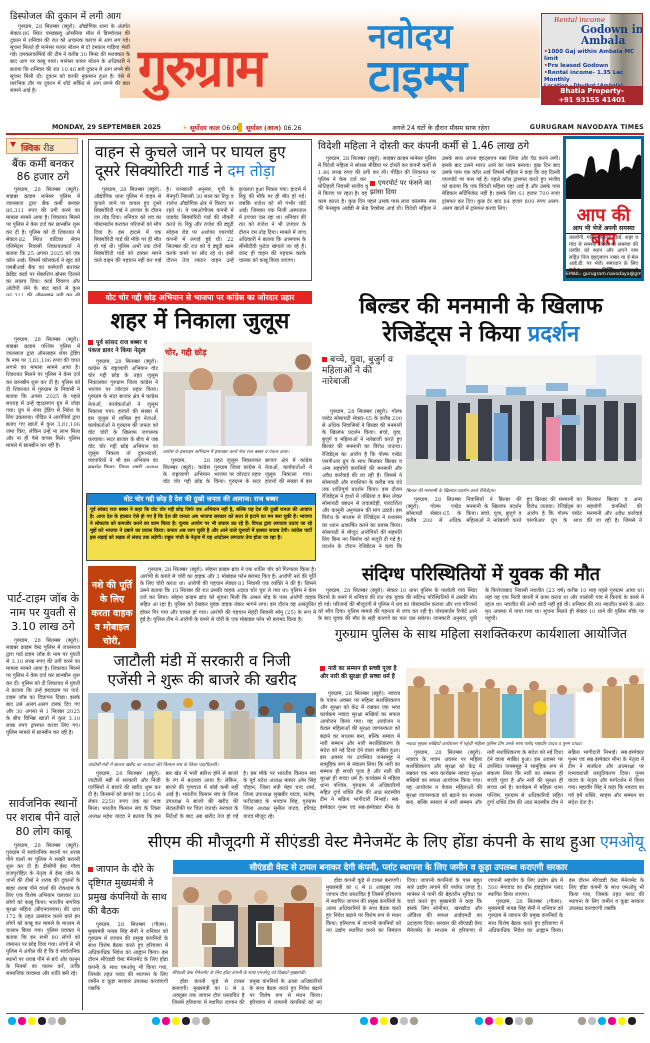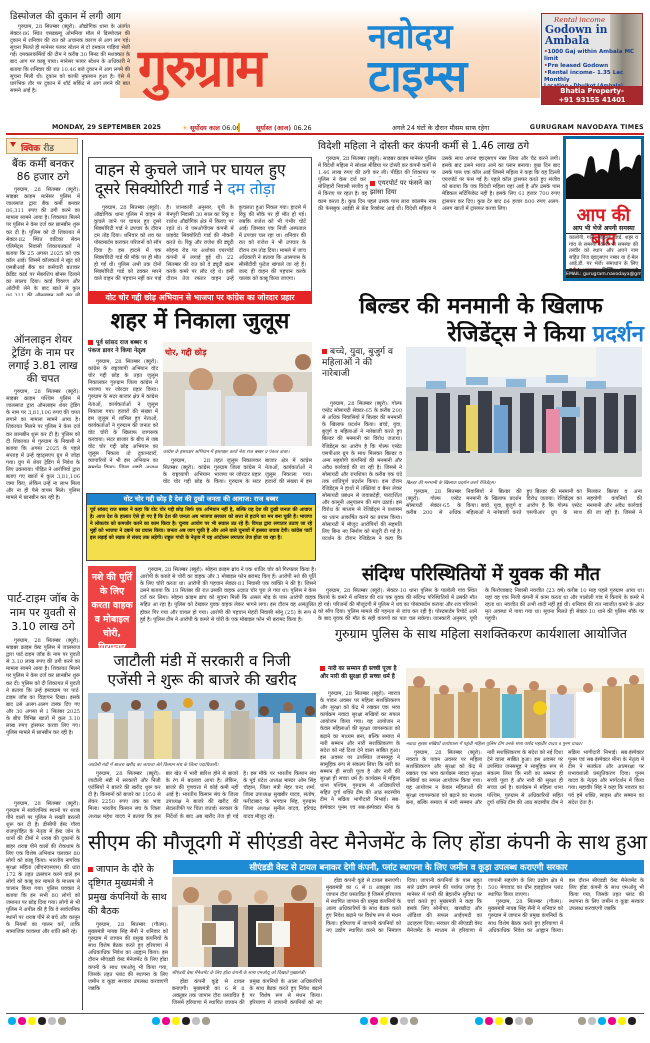--- a/index.html
+++ b/index.html
@@ -38,21 +38,21 @@
   .date-rule { left: 6px; top: 133px; width: 638px; height: 2px; background: #c8201f; }
 
   
   .qr-tab { left: 6px; top: 138px; width: 72px; height: 16px; background: #f9e6c3; border: 1px solid #c9a36a; border-radius: 0; }
   .qr-tab .lbl { position: absolute; left: 14px; top: 2px; font-size: 9px; font-weight: bold; color: #c8201f; white-space: nowrap; }
   .qr-tab .lbl span { color: #333; font-weight: normal; }
   .qr-tab .tri { position: absolute; left: 3px; top: 3px; width: 0; height: 0; border-left: 3px solid transparent; border-right: 3px solid transparent; border-top: 5px solid #c8201f; }
 
   .side-head { font-family: "DejaVu Sans", sans-serif; font-size: 10.5px; line-height: 13px; color: #111; text-align: center; }
 
-  .red-box { left: 88px; top: 566px; width: 48px; height: 82px; background: #ef4444; color: #fff; font-size: 9.2px; font-weight: bold; text-align: center; line-height: 14px; padding-top: 4px; }
+  .red-box { left: 88px; top: 566px; width: 48px; height: 82px; background: #c2410c; color: #fff; font-size: 9.2px; font-weight: bold; text-align: center; line-height: 14px; padding-top: 12px; }
 
   .aap { left: 563px; top: 136px; width: 81px; height: 145px; border: 3px solid #0369a1; background: #fff; overflow: hidden; }
   .aap-img { position: absolute; left: 0; top: 0; width: 100%; height: 60px; background: #fff; }
   .aap-title { position: absolute; left: 0; top: 63px; width: 100%; text-align: center; font-size: 18px; font-weight: bold; color: #d81f25; font-family: "DejaVu Serif", serif; }
   .aap-sub { position: absolute; left: 0; top: 84px; width: 100%; text-align: center; font-size: 6.2px; font-weight: bold; color: #222; border-bottom: 1px solid #222; padding-bottom: 1px; }
   .aap-text { position: absolute; left: 3px; top: 95px; right: 3px; font-size: 5.1px; line-height: 6.6px; color: #333; text-align: justify; }
   .aap-text .red { color: #d81f25; font-weight: bold; }
   .aap-addr { position: absolute; left: 3px; top: 127px; right: 3px; font-size: 5.2px; font-weight: bold; color: #222; white-space: nowrap; overflow: hidden; }
   .aap-email { position: absolute; left: 0; bottom: 0; width: 100%; height: 9px; background: #222; color: #fff; font-size: 4.6px; line-height: 9px; text-align: center; white-space: nowrap; overflow: hidden; }
 
@@ -76,41 +76,41 @@
 <div class="abs" style="left:10px; top:10px; width:120px; height:98px;">
   <div class="head" style="font-size:9.4px; font-weight:normal; line-height:11px; white-space:nowrap;">डिस्पोजल की दुकान में लगी आग</div>
   <div class="body-text" style="margin-top:2px; height:82px;">
       <p>गुरुग्राम, 28 सितम्बर (ब्यूरो): औद्योगिक थाना के अंतर्गत सेक्टर-86 स्थित एसडब्ल्यू ओमनिया मॉल में डिस्पोजल की दुकान में शनिवार की रात को अचानक कारण से आग लग गई। सूचना मिलते ही मानेसर फायर स्टेशन से दो दमकल गाड़ियां भेजी गईं। दमकलकर्मियों की टीम ने करीब 30 मिनट की मशक्कत के बाद आग पर काबू पाया। मानेसर फायर स्टेशन के अधिकारी ने बताया कि शनिवार की रात 10.46 बजे दुकान में आग लगने की सूचना मिली थी। दुकान को काफी नुकसान हुआ है। ऐसे में प्रारंभिक तौर पर दुकान में शॉर्ट सर्किट से आग लगने की बात सामने आई है।</p>
     </div>
 </div>
 
 <div class="abs ad">
   <div class="ad-warehouse"></div>
   <div class="ad-title1">Rental income</div>
-  <div class="ad-title2" style="width:66px;">Godown in Ambala</div>
+  <div class="ad-title2" style="width:66px;margin-left:36px;">Godown in Ambala</div>
   <div class="ad-bullets">
     <div><span class="dot">•</span><span>1000 Gaj within Ambala MC limit</span></div>
     <div><span class="dot">•</span><span>Pre leased Godown</span></div>
     <div><span class="dot">•</span><span>Rental income- 1.35 Lac Monthly</span></div>
   </div>
   <div class="ad-loc">Location - Dhulkot (Ambala)</div>
   <div class="ad-foot">
     <div>Bhatia Property-</div>
     <div>+91 93155 41401</div>
   </div>
 </div>
 
 <div class="abs dateline">
   <span class="item" style="left:0;">MONDAY, 29 SEPTEMBER 2025</span>
   <span class="item" style="left:130px;">
     <span style="color:#f4a21a;">☀</span>
     <span style="color:#c8201f;">सूर्योदय काल</span>
     <span style="font-weight:normal;">06.06</span>
   </span>
-  <span class="item" style="left:232px; border-left:2px solid #eab308; padding-left:16px;">
+  <span class="item" style="left:232px; border-left:4px solid #eab308; padding-left:4px;">
     <span style="color:#c8201f;">सूर्यास्त (आज)</span>
     <span style="font-weight:normal;">06.26</span>
   </span>
   <span class="item" style="left:340px; font-weight:normal;">अगले 24 घंटों के दौरान मौसम साफ रहेगा</span>
   <span class="item" style="right:0; letter-spacing:0.3px;">GURUGRAM NAVODAYA TIMES</span>
 </div>
 <div class="abs date-rule"></div>
 
 <div class="abs qr-tab">
   <div class="tri"></div>
@@ -118,38 +118,38 @@
 </div>
 <div class="vrule" style="left:82px; top:140px; height:870px;"></div>
 
 <div class="abs" style="left:6px; top:157px; width:74px; height:140px;">
   <div class="side-head">बैंक कर्मी बनकर 86 हजार ठगे</div>
   <div class="body-text" style="margin-top:3px; height:110px;">
       <p>गुरुग्राम, 28 सितम्बर (ब्यूरो): साइबर क्राइम मानेसर पुलिस में जालसाज द्वारा बैंक कर्मी बनकर 86,311 रुपए की ठगी करने का मामला सामने आया है। शिकायत मिलने पर पुलिस ने केस दर्ज कर छानबीन शुरू कर दी है। पुलिस को दी शिकायत में सेक्टर-82 स्थित वाटिका सेवन एलिमेंट्स निवासी शिकायतकर्ता ने बताया कि 25 अगस्त 2025 को एक कॉल आई। जिसमें कॉलकर्ता ने खुद को एसबीआई बैंक का कर्मचारी बताकर क्रेडिट कार्ड पर मेंबरशिप बोनस दिलाने का लालच दिया। कार्ड विवरण और ओटीपी लेने के बाद खाते से कुल 86,311 की ऑनलाइन ठगी कर ली गई। पुलिस मामले में कार्रवाई कर रही है।</p>
     </div>
 </div>
 <div class="abs" style="left:6px; top:333px; width:74px; height:175px;">
-  <div class="side-head">ऑनलाइन शेयर ट्रेडिंग के नाम पर लगाई 3.81 लाख की चपत</div>
   <div class="body-text" style="margin-top:3px; height:140px;">
       <p>गुरुग्राम, 28 सितम्बर (ब्यूरो): साइबर क्राइम पश्चिम पुलिस में जालसाज द्वारा ऑनलाइन शेयर ट्रेडिंग के नाम पर 3,81,106 रुपए की चपत लगाने का मामला सामने आया है। शिकायत मिलने पर पुलिस ने केस दर्ज कर छानबीन शुरू कर दी है। पुलिस को दी शिकायत में गुरुग्राम के निवासी ने बताया कि अगस्त 2025 के पहले सप्ताह में उन्हें व्हाट्सएप ग्रुप में जोड़ा गया। ग्रुप में शेयर ट्रेडिंग में निवेश के लिए उकसाया। पीड़ित ने आरोपियों द्वारा बताए गए खातों में कुल 3,81,106 जमा किए, लेकिन उन्हें ना लाभ मिला और ना ही पैसे वापस मिले। पुलिस मामले में छानबीन कर रही है।</p>
     </div>
 </div>
 <div class="abs" style="left:6px; top:592px; width:74px; height:200px;">
   <div class="side-head" style="font-size:11px; line-height:14px;">पार्ट-टाइम जॉब के नाम पर युवती से 3.10 लाख ठगे</div>
   <div class="body-text" style="margin-top:3px; height:150px;">
       <p>गुरुग्राम, 28 सितम्बर (ब्यूरो): साइबर क्राइम वेस्ट पुलिस में जालसाज द्वारा पार्ट-टाइम जॉब के नाम पर युवती से 3.10 लाख रुपए की ठगी करने का मामला सामने आया है। शिकायत मिलने पर पुलिस ने केस दर्ज कर छानबीन शुरू कर दी। पुलिस को दी शिकायत में युवती ने बताया कि उन्हें इंस्टाग्राम पर पार्ट-टाइम जॉब का विज्ञापन दिखा। इसके बाद उसे अलग-अलग टास्क दिए गए और 30 अगस्त से 1 सितंबर 2025 के बीच विभिन्न खातों में कुल 3.10 लाख रुपए ट्रांसफर करवा लिए गए। पुलिस मामले में छानबीन कर रही है।</p>
     </div>
 </div>
 <div class="abs" style="left:6px; top:797px; width:74px; height:215px;">
+  <div class="side-head" style="font-size:11px; line-height:14px;">सार्वजनिक स्थानों पर शराब पीने वाले 80 लोग काबू</div>
   <div class="body-text" style="margin-top:3px; height:170px;">
       <p>गुरुग्राम, 28 सितम्बर (ब्यूरो): गुरुग्राम में सार्वजनिक स्थानों पर शराब पीने वालों पर पुलिस ने सख्ती बरतनी शुरू कर दी है। डीसीपी ईस्ट गौरव राजपुरोहित के नेतृत्व में ईस्ट जोन के थानों की टीमों ने शराब की दुकानों के बाहर शराब पीने वालों की रोकथाम के लिए एक विशेष अभियान चलाकर 80 लोगों को काबू किया। भारतीय नागरिक सुरक्षा संहिता (बीएनएसएस) की धारा 172 के तहत उल्लंघन करने वाले इन लोगों को काबू कर मामले के माध्यम से चालान किया गया। पुलिस प्रवक्ता ने बताया कि इन सभी 80 लोगों को जमानत पर छोड़ दिया गया। लोगों से भी पुलिस ने अपील की है कि वे सार्वजनिक स्थानों पर शराब पीने से बचें और कानून के नियमों का पालन करें, ताकि सामाजिक व्यवस्था और शांति बनी रहे।</p>
     </div>
 </div>
 
-<div class="abs" style="left:88px; top:139px; width:224px; height:142px; border:1px solid #555;margin-top:18px;">
+<div class="abs" style="left:88px; top:139px; width:224px; height:142px; border:1px solid #555;">
   <div class="head" style="padding:3px 4px 0 6px; font-size:15.5px; font-weight:normal; line-height:19px;">
     <div style="white-space:nowrap;">वाहन से कुचले जाने पर घायल हुए</div>
     <div style="white-space:nowrap;"><span>दूसरे सिक्योरिटी गार्ड ने</span> <span class="hl-blue">दम तोड़ा</span></div>
   </div>
   <div class="body-text" style="position:absolute; left:5px; right:5px; top:46px; bottom:4px; column-count:3; column-gap:5px;">
       <p>गुरुग्राम, 28 सितम्बर (ब्यूरो): औद्योगिक थाना पुलिस में वाहन से कुचले जाने पर घायल हुए दूसरे सिक्योरिटी गार्ड ने उपचार के दौरान दम तोड़ दिया। शनिवार को शव का पोस्टमार्टम कराकर परिजनों को सौंप दिया है। इस हादसे में एक सिक्योरिटी गार्ड की मौके पर ही मौत हो गई थी। पुलिस अभी तक दोनों सिक्योरिटी गार्ड को टक्कर मारने वाले वाहन की पहचान नहीं कर पाई है। जानकारी अनुसार, यूपी के मैनपुरी निवासी 30 साल का रिंकू व राजेश औद्योगिक क्षेत्र में किराए पर रहते थे। ये एसओपीएस कंपनी में प्राइवेट सिक्योरिटी गार्ड की नौकरी करते थे। रिंकू और राजेश की ड्यूटी सोहना रोड पर अशोका एयरपोर्ट कंपनी में लगाई हुई थी। 22 सितम्बर की रात को वे ड्यूटी खत्म करके कमरे पर लौट रहे थे। इसी दौरान तेज रफ्तार वाहन उन्हें कुचलता हुआ निकल गया। हादसे में रिंकू की मौके पर ही मौत हो गई। जबकि राजेश को भी गंभीर चोटें आईं। जिसका एक निजी अस्पताल में उपचार चल रहा था। शनिवार की रात को राजेश ने भी उपचार के दौरान दम तोड़ दिया। मामले में जांच अधिकारी ने बताया कि आसपास के सीसीटीवी फुटेज खंगाले जा रहे हैं। जल्द ही वाहन की पहचान करके चालक को काबू किया जाएगा।</p>
     </div>
 </div>
 
 <div class="abs" style="left:318px; top:139px; width:242px; height:150px;">
@@ -196,23 +196,23 @@
     <div class="abs" style="left:2px; top:4px; font-size:8px; font-weight:bold; color:#c8201f; white-space:nowrap;">चोर, गद्दी छोड़</div>
   </div>
   <div class="abs caption" style="left:75px; top:110px; width:149px;">कांग्रेस के हस्ताक्षर अभियान में हस्ताक्षर करते नेता राज बब्बर व पंकज डावर।</div>
   <div class="body-text" style="position:absolute; left:75px; top:119px; width:149px; height:31px; column-count:3; column-gap:4px;">
       <p>गुरुग्राम, 28 सितम्बर (ब्यूरो): कांग्रेस के राष्ट्रव्यापी अभियान वोट चोर गद्दी छोड़ के तहत जुलूस निकालकर गुरुग्राम जिला कांग्रेस ने भाजपा पर जोरदार प्रहार किया। गुरुग्राम के सदर बाजार क्षेत्र में कांग्रेस नेताओं, कार्यकर्ताओं ने जुलूस निकाला गया। हजारों की संख्या में इस जुलूस में शामिल हुए नेताओं, कार्यकर्ताओं ने गुरुग्राम की जनता को वोट चोरी के खिलाफ जागरूक करवाया। सदर बाजार के बीच से जब वोट चोर गद्दी छोड़ अभियान का जुलूस निकला तो दुकानदारों, व्यापारियों ने भी इस अभियान का समर्थन किया। जिला शहरी अध्यक्ष पंकज डावर की ओर से इस आयोजन में पूर्व सांसद एवं गुरुग्राम लोकसभा क्षेत्र से उम्मीदवार रहे राज बब्बर ने शिरकत की। जुलूस में हजारों कार्यकर्ताओं ने भागीदारी की।</p>
     </div>
 </div>
 
 <div class="abs head" style="left:318px; top:292px; width:326px; text-align:center; font-size:22px; line-height:28px;">
   <div style="white-space:nowrap;">बिल्डर की मनमानी के खिलाफ</div>
-  <div style="white-space:nowrap;text-align:right;"><span>रेजिडेंट्स ने किया</span> <span class="hl-blue">प्रदर्शन</span></div>
-</div>
-<div class="abs" style="left:318px; top:344px; width:326px; height:162px;">
+  <div style="white-space:nowrap;"><span>रेजिडेंट्स ने किया</span> <span class="hl-blue">प्रदर्शन</span></div>
+</div>
+<div class="abs" style="left:318px; top:352px; width:326px; height:162px;">
   <div class="abs" style="left:4px; top:2px; width:80px; font-size:9px; line-height:11px;"><span class="redsq"></span><span>बच्चे, युवा, बुजुर्ग व महिलाओं ने की नारेबाजी</span></div>
   <div class="body-text" style="position:absolute; left:4px; top:56px; width:80px; height:140px;">
       <p>गुरुग्राम, 28 सितम्बर (ब्यूरो): गोल्फ एस्टेट सोसायटी सेक्टर-65 के करीब 200 से अधिक निवासियों ने बिल्डर की मनमानी के खिलाफ प्रदर्शन किया। बच्चे, युवा, बुजुर्ग व महिलाओं ने नारेबाजी करते हुए बिल्डर की मनमानी का विरोध जताया। रेजिडेंट्स का आरोप है कि गोल्फ एस्टेट एसपीआर ग्रुप के साथ मिलकर बिल्डर व अन्य सहयोगी कंपनियों की मनमानी और अवैध कार्रवाई की जा रही है। जिससे ने सोसायटी और रायशिफा के करीब एक घंटे तक शांतिपूर्ण प्रदर्शन किया। इस दौरान रेजिडेंट्स ने हाथों में तख्तियां व बैनर लेकर सोसायटी प्रबंधन से जवाबदेही, पारदर्शिता और कानूनी अनुपालन की मांग उठाई। इस विरोध के माध्यम से रेजिडेंट्स ने प्रशासन का ध्यान आकर्षित करने का प्रयास किया। सोसायटी में मौजूद आरोपियों की सहमति लिए बिना नए निर्माण को मंजूरी दी गई है। प्रदर्शन के दौरान रेजिडेंट्स ने कहा कि बिल्डर की मनमानी सहन नहीं की जाएगी।</p>
     </div>
   <div class="abs photo" style="left:88px; top:3px; width:236px; height:130px;">
     <svg viewBox="0 0 236 130" preserveAspectRatio="none">
       <rect width="236" height="130" fill="#c7ccd3"></rect>
       <rect x="0" y="0" width="236" height="40" fill="#e7edf3"></rect>
       <rect x="60" y="0" width="130" height="30" fill="#f5f5f2"></rect>
       <rect x="0" y="104" width="236" height="26" fill="#d8dad8"></rect>
@@ -340,21 +340,21 @@
       <circle cx="206" cy="14" r="5"></circle>
         <circle cx="228" cy="12" r="5"></circle>
     </g>
   </svg>
 </div>
 <div class="abs caption" style="left:406px; top:740px; width:238px;">नवादा सुरक्षा सखियों कार्यशाला में पहुंची महिला पुलिस टीम उनके साथ पार्षद महावीर यादव व पूनम यादव।</div>
 <div class="body-text" style="position:absolute; left:406px; top:749px; width:238px; height:78px; column-count:3; column-gap:5px;">
     <p>गुरुग्राम, 28 सितम्बर (ब्यूरो): नवरात्र के पावन अवसर पर महिला सशक्तिकरण और सुरक्षा को केंद्र में रखकर एक भव्य कार्यक्रम नवादा सुरक्षा सखियों का सफल आयोजन किया गया। यह आयोजन न केवल महिलाओं की सुरक्षा जागरूकता को बढ़ाने का माध्यम बना, बल्कि समाज में नारी सम्मान और नारी सशक्तिकरण के संदेश को नई दिशा देने वाला साबित हुआ। इस अवसर पर उपस्थित जनसमूह ने सामूहिक रूप से संकल्प लिया कि नारी का सम्मान ही सच्ची पूजा है और नारी की सुरक्षा ही सच्चा धर्म है। कार्यक्रम में महिला थाना पश्चिम, गुरुग्राम से अधिकारियों सहित दुर्गा शक्ति टीम की आठ सदस्यीय टीम ने सक्रिय भागीदारी निभाई। सब-इंस्पेक्टर पूनम एवं सब-इंस्पेक्टर मीना के नेतृत्व में टीम ने सतर्कता और आत्मरक्षा पर प्रभावशाली प्रस्तुतिकरण दिया। पूनम यादव के नेतृत्व और मार्गदर्शन में किया गया। महावीर सिंह ने कहा कि नवरात्र का पर्व हमें शक्ति, साहस और सम्मान का संदेश देता है।</p>
   </div>
 
-<div class="abs head" style="left:88px; top:832px; width:556px; text-align:right; font-size:20px; font-weight:normal; line-height:20px; white-space:nowrap;">
+<div class="abs head" style="left:88px; top:832px; width:556px; text-align:right; font-size:16px; font-weight:normal; line-height:20px; white-space:nowrap;">
   <span>सीएम की मौजूदगी में सीएंडडी वेस्ट मैनेजमेंट के लिए होंडा कंपनी के साथ हुआ</span> <span class="hl-blue">एमओयू</span>
 </div>
 <div class="abs banner-blue">सीएंडडी वेस्ट से टायल बनाकर देगी कंपनी, प्लांट स्थापना के लिए जमीन व कूड़ा उपलब्ध कराएगी सरकार</div>
 
 <div class="abs" style="left:88px; top:862px; width:80px; height:150px;">
   <div style="font-size:9.5px; line-height:14px; color:#111;"><span class="redsq"></span><span>जापान के दौरे के दृष्टिगत मुख्यमंत्री ने प्रमुख कंपनियों के साथ की बैठक</span></div>
   <div class="body-text" style="margin-top:3px; height:82px;">
       <p>गुरुग्राम, 28 सितम्बर (गौतम): मुख्यमंत्री नायब सिंह सैनी ने शनिवार को गुरुग्राम में जापान की प्रमुख कंपनियों के साथ विशेष बैठक करते हुए हरियाणा में अधिकाधिक निवेश का आह्वान किया। इस दौरान सीएंडडी वेस्ट मैनेजमेंट के लिए होंडा कंपनी के साथ एमओयू भी किया गया, जिसके तहत प्लांट की स्थापना के लिए जमीन व कूड़ा सरकार उपलब्ध करवाएगी जबकि</p>
     </div>
 </div>

